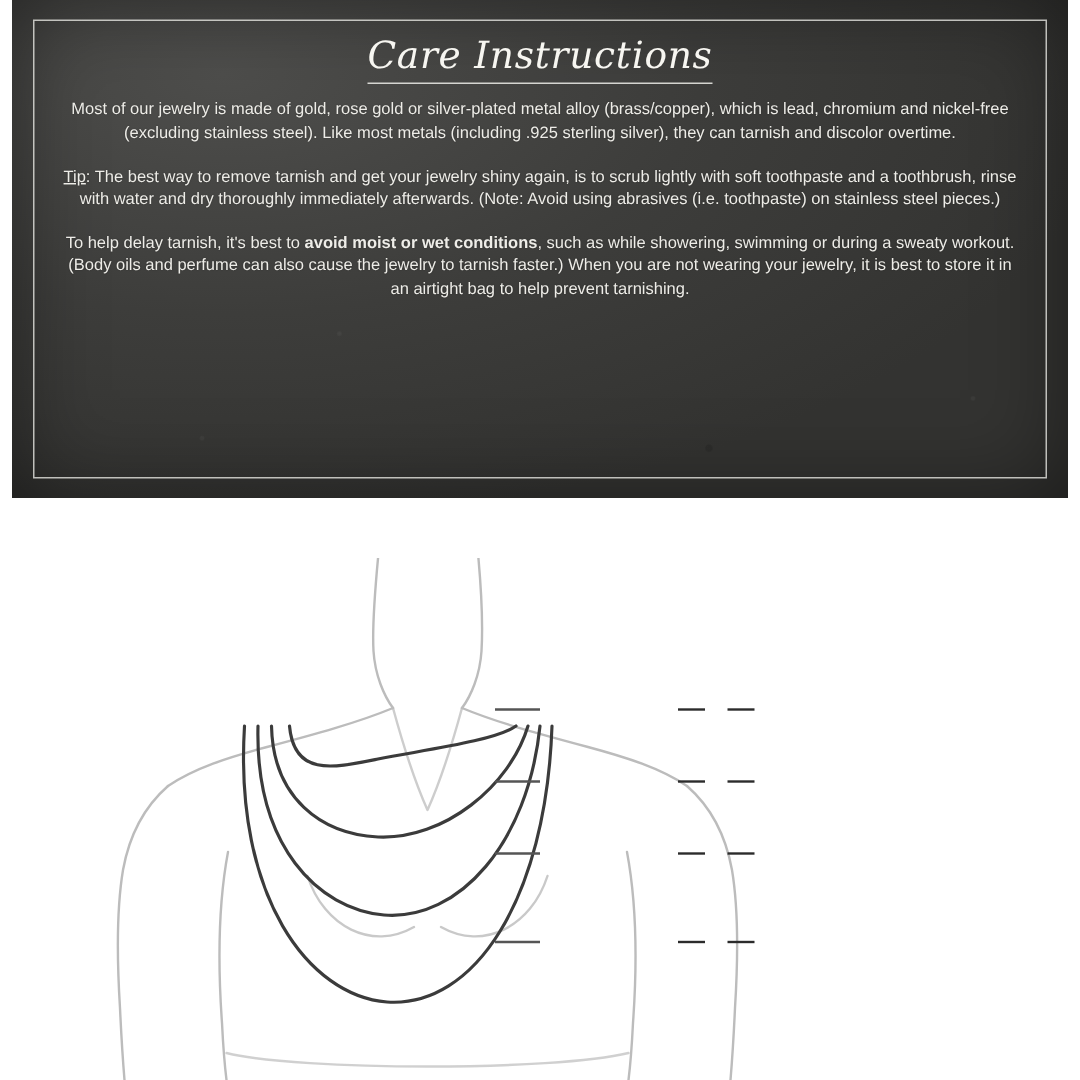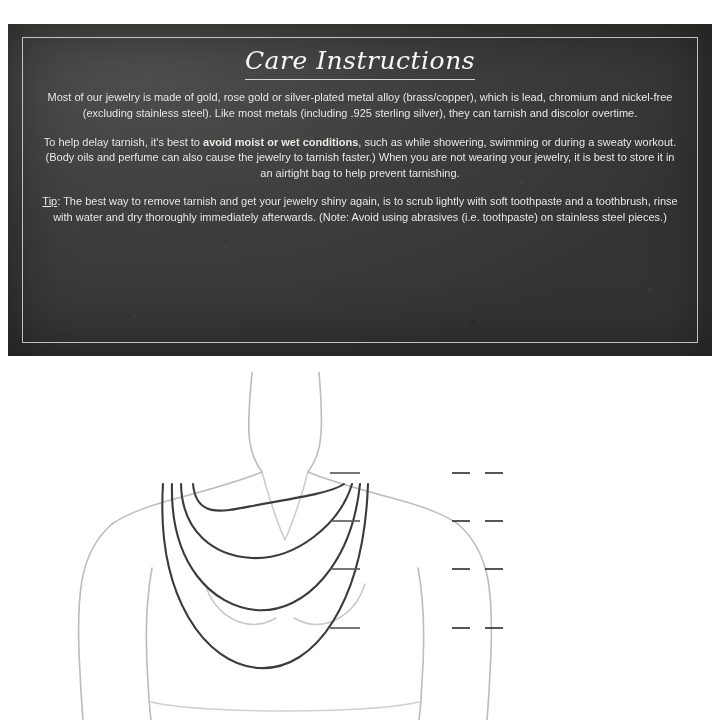--- a/index.html
+++ b/index.html
@@ -11,21 +11,21 @@
     width: 720px;
     height: 720px;
     overflow: hidden;
     font-family: "Liberation Sans", sans-serif;
   }
 
   
   #care-card {
     position: absolute;
     left: 8px;
-    top: 24px;
+    top: 0;
     width: 704px;
     height: 332px;
     background:
       radial-gradient(ellipse at 20% 15%, #4e4e4c 0%, #3d3d3b 40%, #333331 75%),
       #3a3a38;
     box-shadow: inset 0 0 60px rgba(0,0,0,0.45);
   }
   
   #care-card::before {
     content: "";
@@ -111,25 +111,25 @@
     <div style="text-align:center;">
       <div id="care-title">Care Instructions</div>
       <div id="care-title-underline" style="width: 230px;"></div>
     </div>
 
     <p class="care-para">
       <span>Most of our jewelry is made of gold, rose gold or silver-plated metal alloy (brass/copper), which is lead, chromium and nickel-free (excluding stainless steel). Like most metals (including .925 sterling silver), they can tarnish and discolor overtime.</span>
     </p>
 
     <p class="care-para">
-      <span>To help delay tarnish, it's best to </span><span class="bold">avoid moist or wet conditions</span><span>, such as while showering, swimming or during a sweaty workout. (Body oils and perfume can also cause the jewelry to tarnish faster.) When you are not wearing your jewelry, it is best to store it in an airtight bag to help prevent tarnishing.</span>
+      <span class="underline">Tip</span><span>: The best way to remove tarnish and get your jewelry shiny again, is to scrub lightly with soft toothpaste and a toothbrush, rinse with water and dry thoroughly immediately afterwards. (Note: Avoid using abrasives (i.e. toothpaste) on stainless steel pieces.)</span>
     </p>
 
     <p class="care-para">
-      <span class="underline">Tip</span><span>: The best way to remove tarnish and get your jewelry shiny again, is to scrub lightly with soft toothpaste and a toothbrush, rinse with water and dry thoroughly immediately afterwards. (Note: Avoid using abrasives (i.e. toothpaste) on stainless steel pieces.)</span>
+      <span>To help delay tarnish, it's best to </span><span class="bold">avoid moist or wet conditions</span><span>, such as while showering, swimming or during a sweaty workout. (Body oils and perfume can also cause the jewelry to tarnish faster.) When you are not wearing your jewelry, it is best to store it in an airtight bag to help prevent tarnishing.</span>
     </p>
   </div>
 </div>
 
 <div id="length-guide">
 
   <svg id="guide-svg" width="720" height="348" viewBox="0 0 720 348">
     <g fill="none" stroke="#bcbcbc" stroke-width="1.6" stroke-linecap="round" stroke-linejoin="round">
 
       <path d="M253 -10 C250 20 248 45 249 62 C250 78 256 92 262 100"></path>

